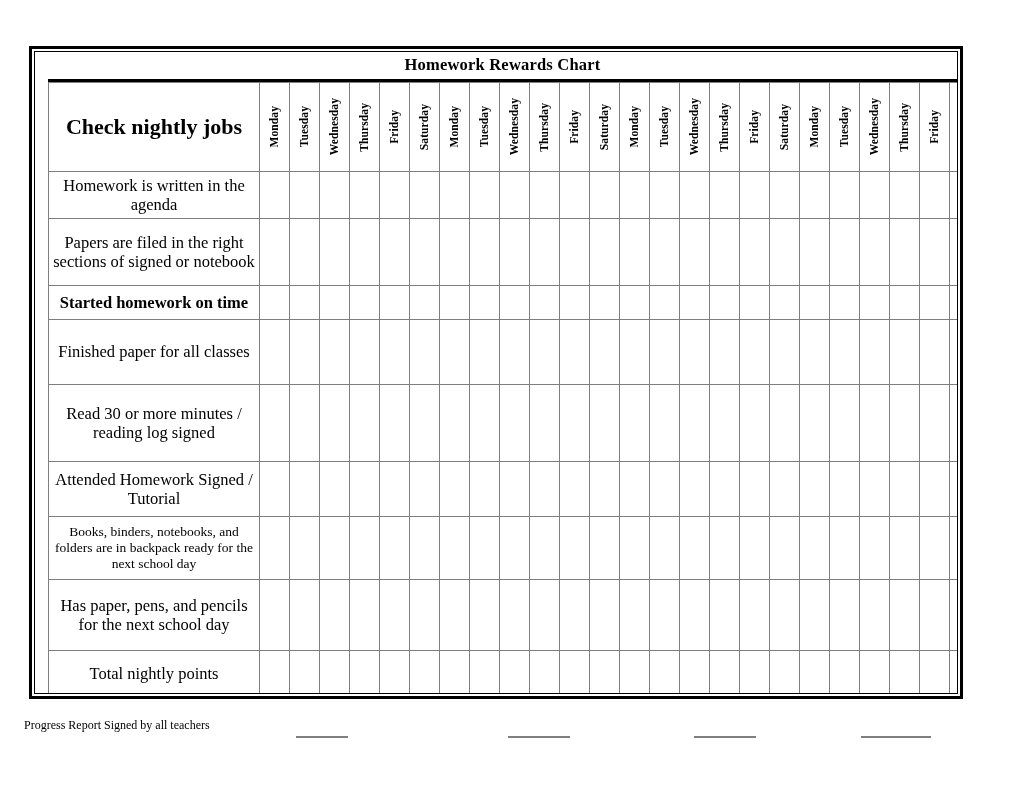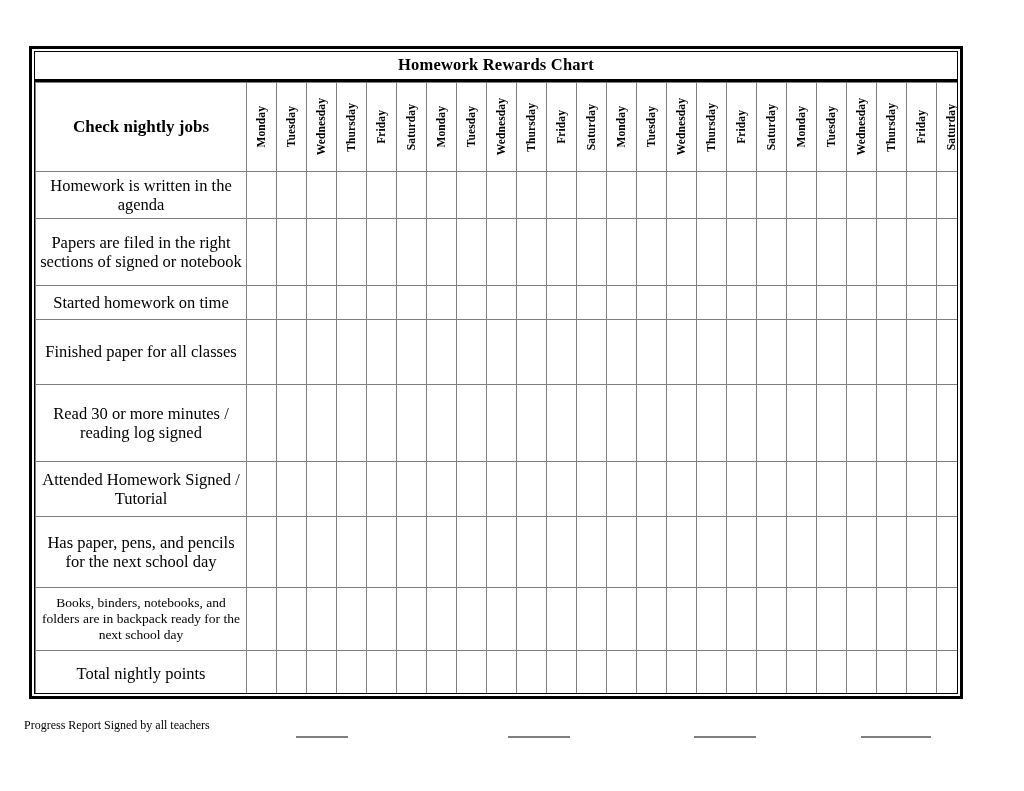--- a/index.html
+++ b/index.html
@@ -37,20 +37,21 @@
   .chart-frame-inner {
     position: absolute;
     left: 2px;
     top: 2px;
     right: 2px;
     bottom: 2px;
     border: 1px solid #000000;
     box-sizing: border-box;
     background: #ffffff;
     overflow: hidden;
+    padding-left: 13px;
   }
 
   
   .title-band {
     height: 30px;
     border-bottom: 3px solid #000000;
     display: flex;
     align-items: center;
     justify-content: center;
     box-sizing: border-box;
@@ -83,21 +84,21 @@
   
   td.week-start, th.week-start {
     border-left: 3px solid #7f7f7f;
   }
 
   
   tr.head-row th {
     height: 88px;
   }
   th.jobs-head {
-    font-size: 17px;
+    font-size: 22px;
     font-weight: bold;
     text-align: center;
     padding: 0 6px;
     line-height: 1.15;
   }
   th.day-head {
     position: relative;
     overflow: hidden;
   }
   .day-rot-wrap {
@@ -372,21 +373,21 @@
               <td class="cellbox"></td>
               <td class="cellbox"></td>
               <td class="cellbox week-start"></td>
               <td class="cellbox"></td>
               <td class="cellbox"></td>
               <td class="cellbox"></td>
               <td class="cellbox"></td>
               <td class="cellbox"></td>
             </tr>
             <tr>
-              <td class="job-label" style="height: 33px;">Started homework on time</td>
+              <td class="job-label" style="height: 33px; font-weight: bold;">Started homework on time</td>
               <td class="cellbox week-start"></td>
               <td class="cellbox"></td>
               <td class="cellbox"></td>
               <td class="cellbox"></td>
               <td class="cellbox"></td>
               <td class="cellbox"></td>
               <td class="cellbox week-start"></td>
               <td class="cellbox"></td>
               <td class="cellbox"></td>
               <td class="cellbox"></td>
@@ -480,48 +481,48 @@
               <td class="cellbox"></td>
               <td class="cellbox"></td>
               <td class="cellbox week-start"></td>
               <td class="cellbox"></td>
               <td class="cellbox"></td>
               <td class="cellbox"></td>
               <td class="cellbox"></td>
               <td class="cellbox"></td>
             </tr>
             <tr>
+              <td class="job-label small" style="height: 62px;">Books, binders, notebooks, and folders are in backpack ready for the next school day</td>
+              <td class="cellbox week-start"></td>
+              <td class="cellbox"></td>
+              <td class="cellbox"></td>
+              <td class="cellbox"></td>
+              <td class="cellbox"></td>
+              <td class="cellbox"></td>
+              <td class="cellbox week-start"></td>
+              <td class="cellbox"></td>
+              <td class="cellbox"></td>
+              <td class="cellbox"></td>
+              <td class="cellbox"></td>
+              <td class="cellbox"></td>
+              <td class="cellbox week-start"></td>
+              <td class="cellbox"></td>
+              <td class="cellbox"></td>
+              <td class="cellbox"></td>
+              <td class="cellbox"></td>
+              <td class="cellbox"></td>
+              <td class="cellbox week-start"></td>
+              <td class="cellbox"></td>
+              <td class="cellbox"></td>
+              <td class="cellbox"></td>
+              <td class="cellbox"></td>
+              <td class="cellbox"></td>
+            </tr>
+            <tr>
               <td class="job-label" style="height: 70px;">Has paper, pens, and pencils for the next school day</td>
-              <td class="cellbox week-start"></td>
-              <td class="cellbox"></td>
-              <td class="cellbox"></td>
-              <td class="cellbox"></td>
-              <td class="cellbox"></td>
-              <td class="cellbox"></td>
-              <td class="cellbox week-start"></td>
-              <td class="cellbox"></td>
-              <td class="cellbox"></td>
-              <td class="cellbox"></td>
-              <td class="cellbox"></td>
-              <td class="cellbox"></td>
-              <td class="cellbox week-start"></td>
-              <td class="cellbox"></td>
-              <td class="cellbox"></td>
-              <td class="cellbox"></td>
-              <td class="cellbox"></td>
-              <td class="cellbox"></td>
-              <td class="cellbox week-start"></td>
-              <td class="cellbox"></td>
-              <td class="cellbox"></td>
-              <td class="cellbox"></td>
-              <td class="cellbox"></td>
-              <td class="cellbox"></td>
-            </tr>
-            <tr>
-              <td class="job-label small" style="height: 62px;">Books, binders, notebooks, and folders are in backpack ready for the next school day</td>
               <td class="cellbox week-start"></td>
               <td class="cellbox"></td>
               <td class="cellbox"></td>
               <td class="cellbox"></td>
               <td class="cellbox"></td>
               <td class="cellbox"></td>
               <td class="cellbox week-start"></td>
               <td class="cellbox"></td>
               <td class="cellbox"></td>
               <td class="cellbox"></td>

